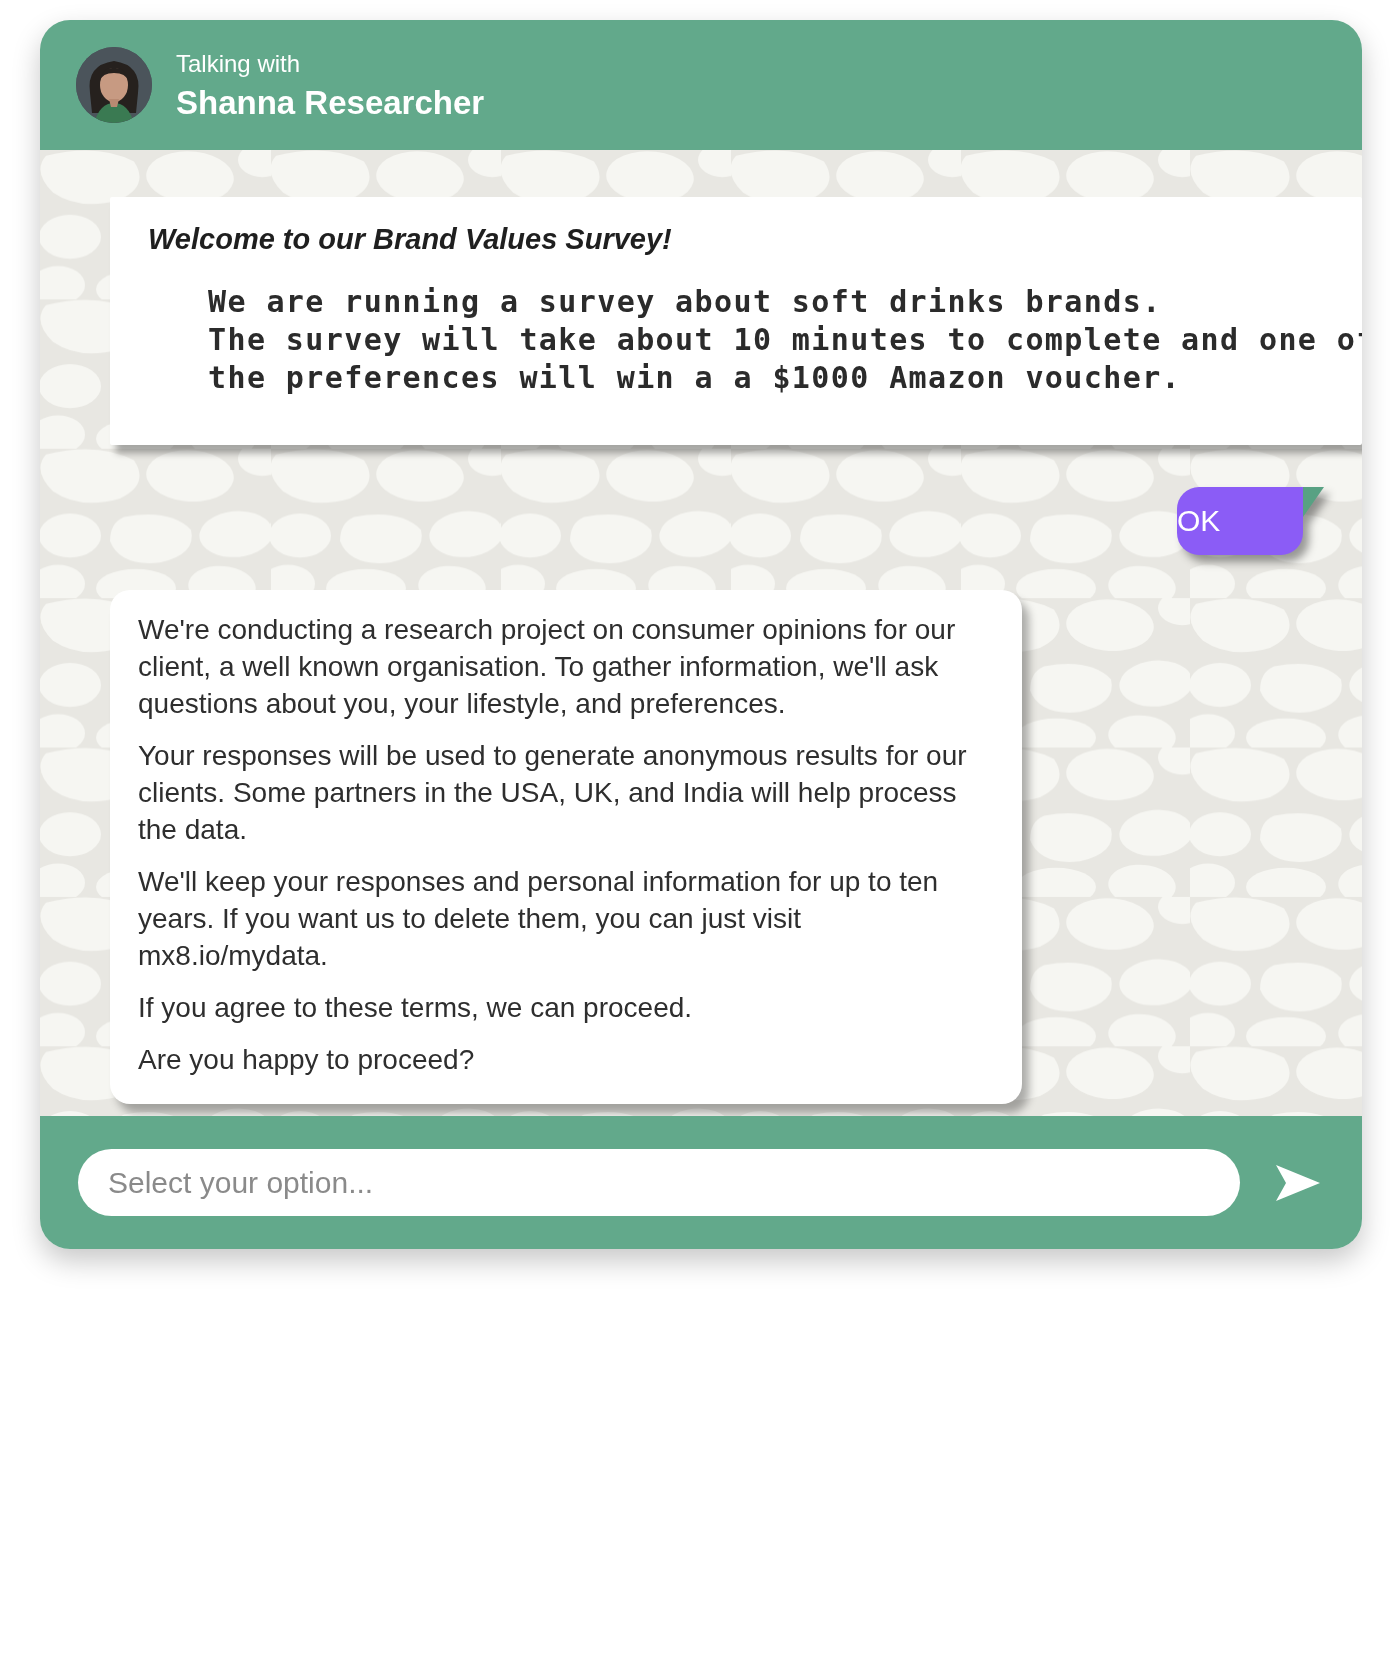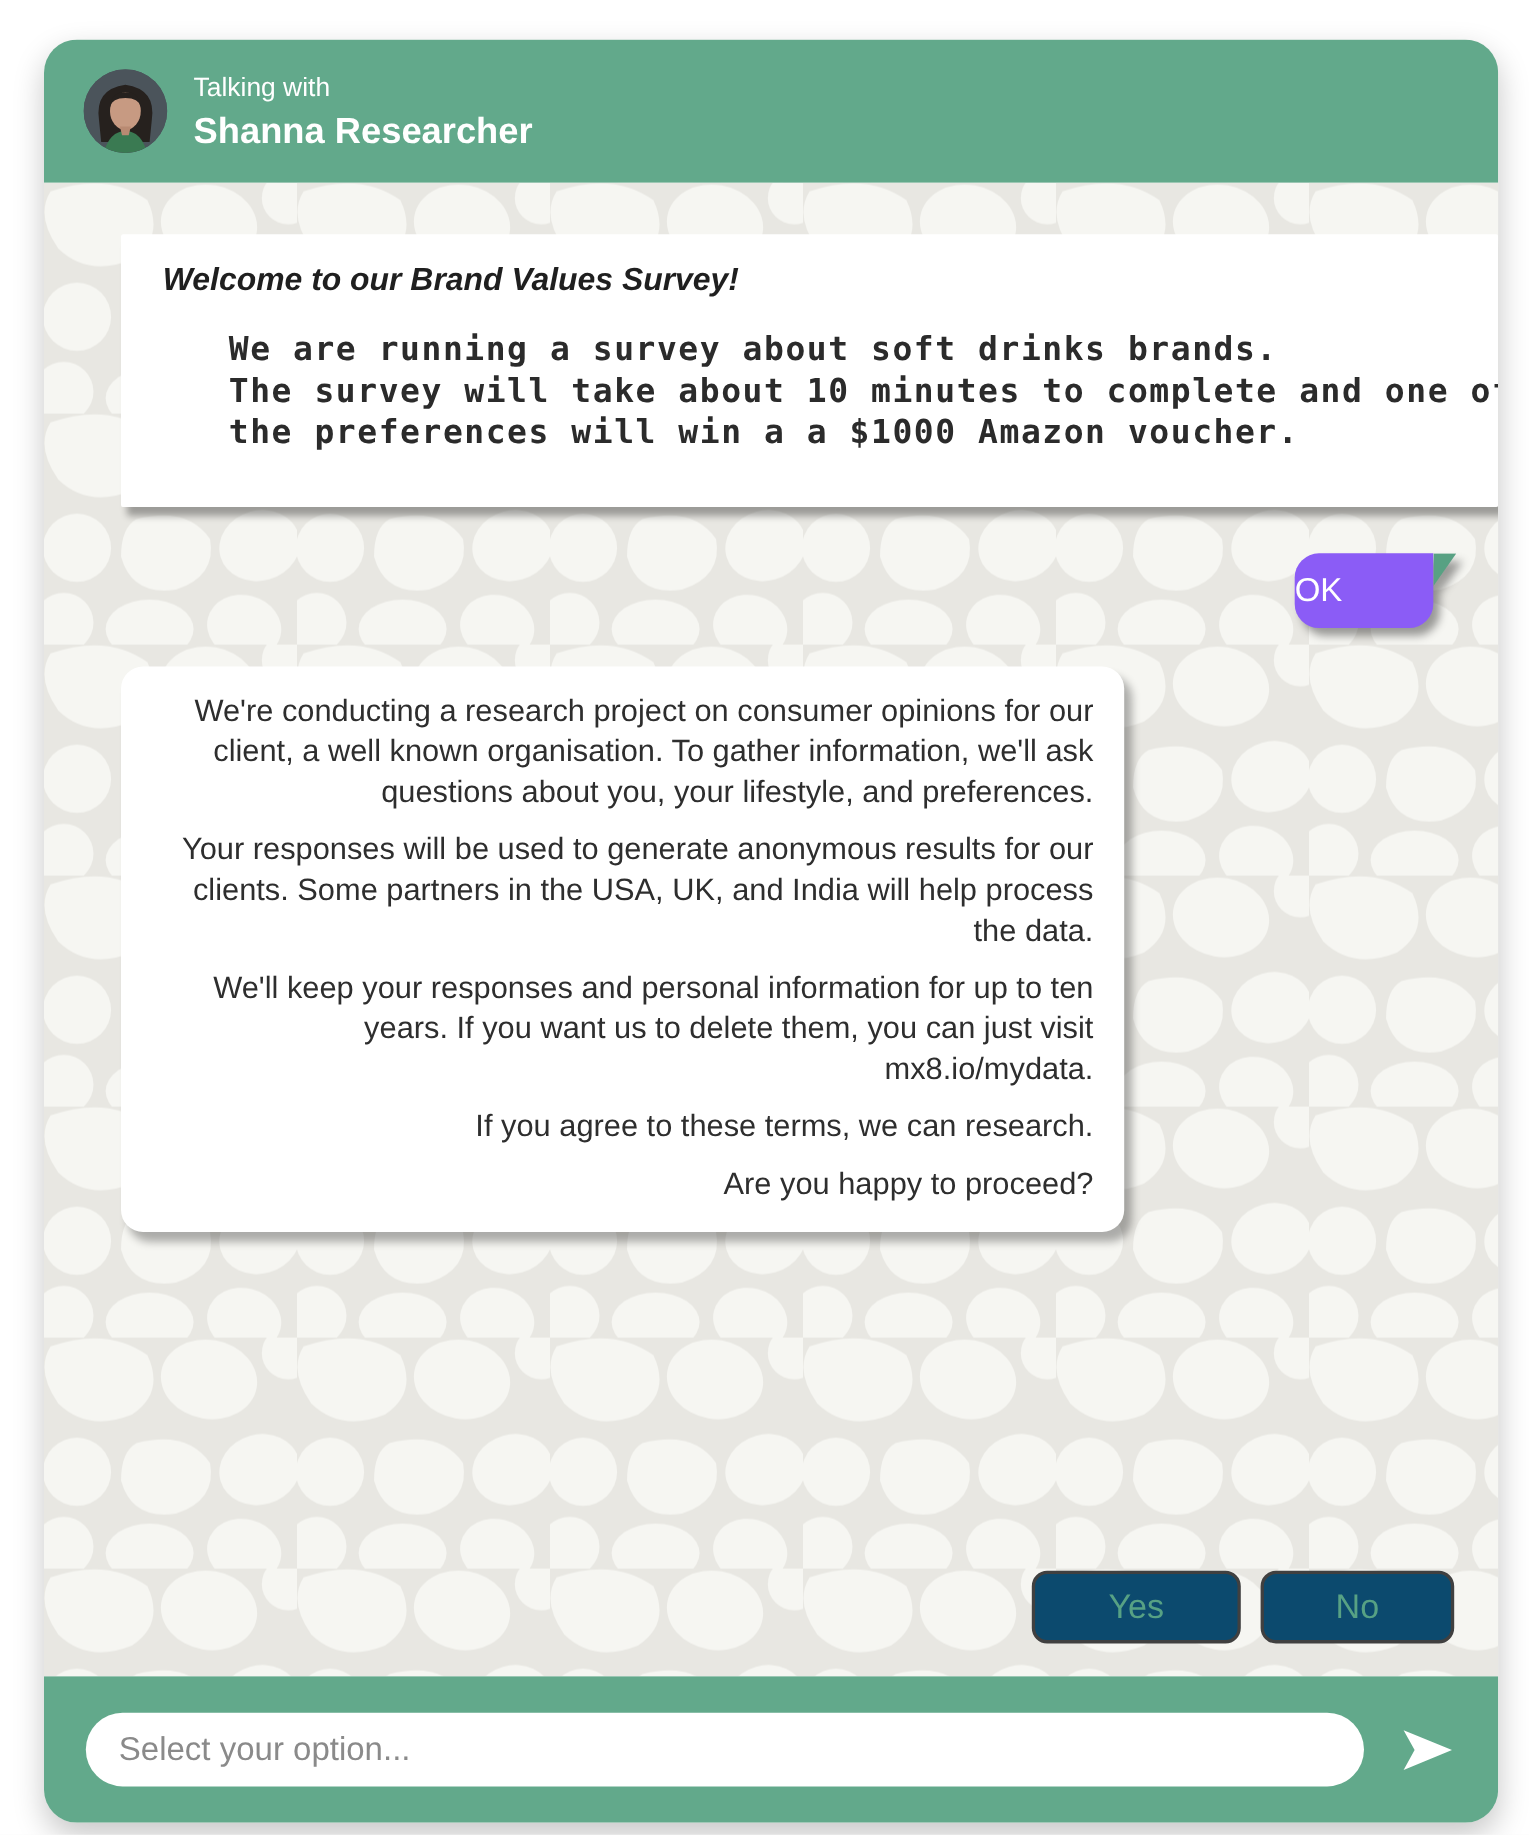--- a/index.html
+++ b/index.html
@@ -1,21 +1,21 @@
 <!DOCTYPE html>
 <html><head>
 <meta charset="utf-8">
 <style>
   html,body{margin:0;padding:0;}
   body{
     width:1390px;height:1668px;background:#ffffff;position:relative;
     font-family:"Liberation Sans",sans-serif;overflow:hidden;
   }
   .card{
-    position:absolute;left:40px;top:36px;width:1322px;height:1621px;
+    position:absolute;left:40px;top:20px;width:1322px;height:1229px;
     border-radius:30px;overflow:hidden;background:#f4f4f1;
     box-shadow:0 12px 28px rgba(0,0,0,0.22);
     display:flex;flex-direction:column;
   }
   
   .header{
     height:130px;flex:0 0 130px;background:#62a98b;
     display:flex;align-items:center;padding-left:36px;position:relative;z-index:3;
   }
   .avatar{
@@ -60,21 +60,21 @@
     clip-path:polygon(0 0,100% 0,0 100%);
   }
   
   .bubble-bot-2{
     position:absolute;left:70px;top:440px;width:912px;z-index:1;
     background:#ffffff;border-radius:20px;
     box-shadow:7px 9px 8px rgba(0,0,0,0.30);
     padding:21px 28px 26px 28px;box-sizing:border-box;
   }
   .bubble-bot-2 p{
-    margin:0 0 15px 0;font-size:28px;line-height:37px;color:#2e2e2e;text-align:right;
+    margin:0 0 15px 0;font-size:28px;line-height:37px;color:#2e2e2e;
   }
   .bubble-bot-2 p:last-child{margin-bottom:0;}
   
   .quick-replies{
     position:absolute;right:40px;top:1262px;display:flex;gap:18px;z-index:1;
   }
   .qr-btn{
     height:66px;background:#0c4a6e;border:3px solid #404040;border-radius:14px;
     color:#57a184;font-size:31px;font-family:"Liberation Sans",sans-serif;
     display:flex;align-items:center;justify-content:center;cursor:pointer;
@@ -153,21 +153,21 @@
       <div class="bubble-user-body">
         <span>OK</span>
         <span class="bubble-user-tail"></span>
       </div>
     </div>
 
     <div class="bubble-bot-2">
       <p>We're conducting a research project on consumer opinions for our client, a well known organisation. To gather information, we'll ask questions about you, your lifestyle, and preferences.</p>
       <p>Your responses will be used to generate anonymous results for our clients. Some partners in the USA, UK, and India will help process the data.</p>
       <p>We'll keep your responses and personal information for up to ten years. If you want us to delete them, you can just visit mx8.io/mydata.</p>
-      <p>If you agree to these terms, we can research.</p>
+      <p>If you agree to these terms, we can proceed.</p>
       <p>Are you happy to proceed?</p>
     </div>
 
     <div class="quick-replies">
       <button class="qr-btn qr-yes">Yes</button>
       <button class="qr-btn qr-no">No</button>
     </div>
   </div>
 
   <div class="footer">

